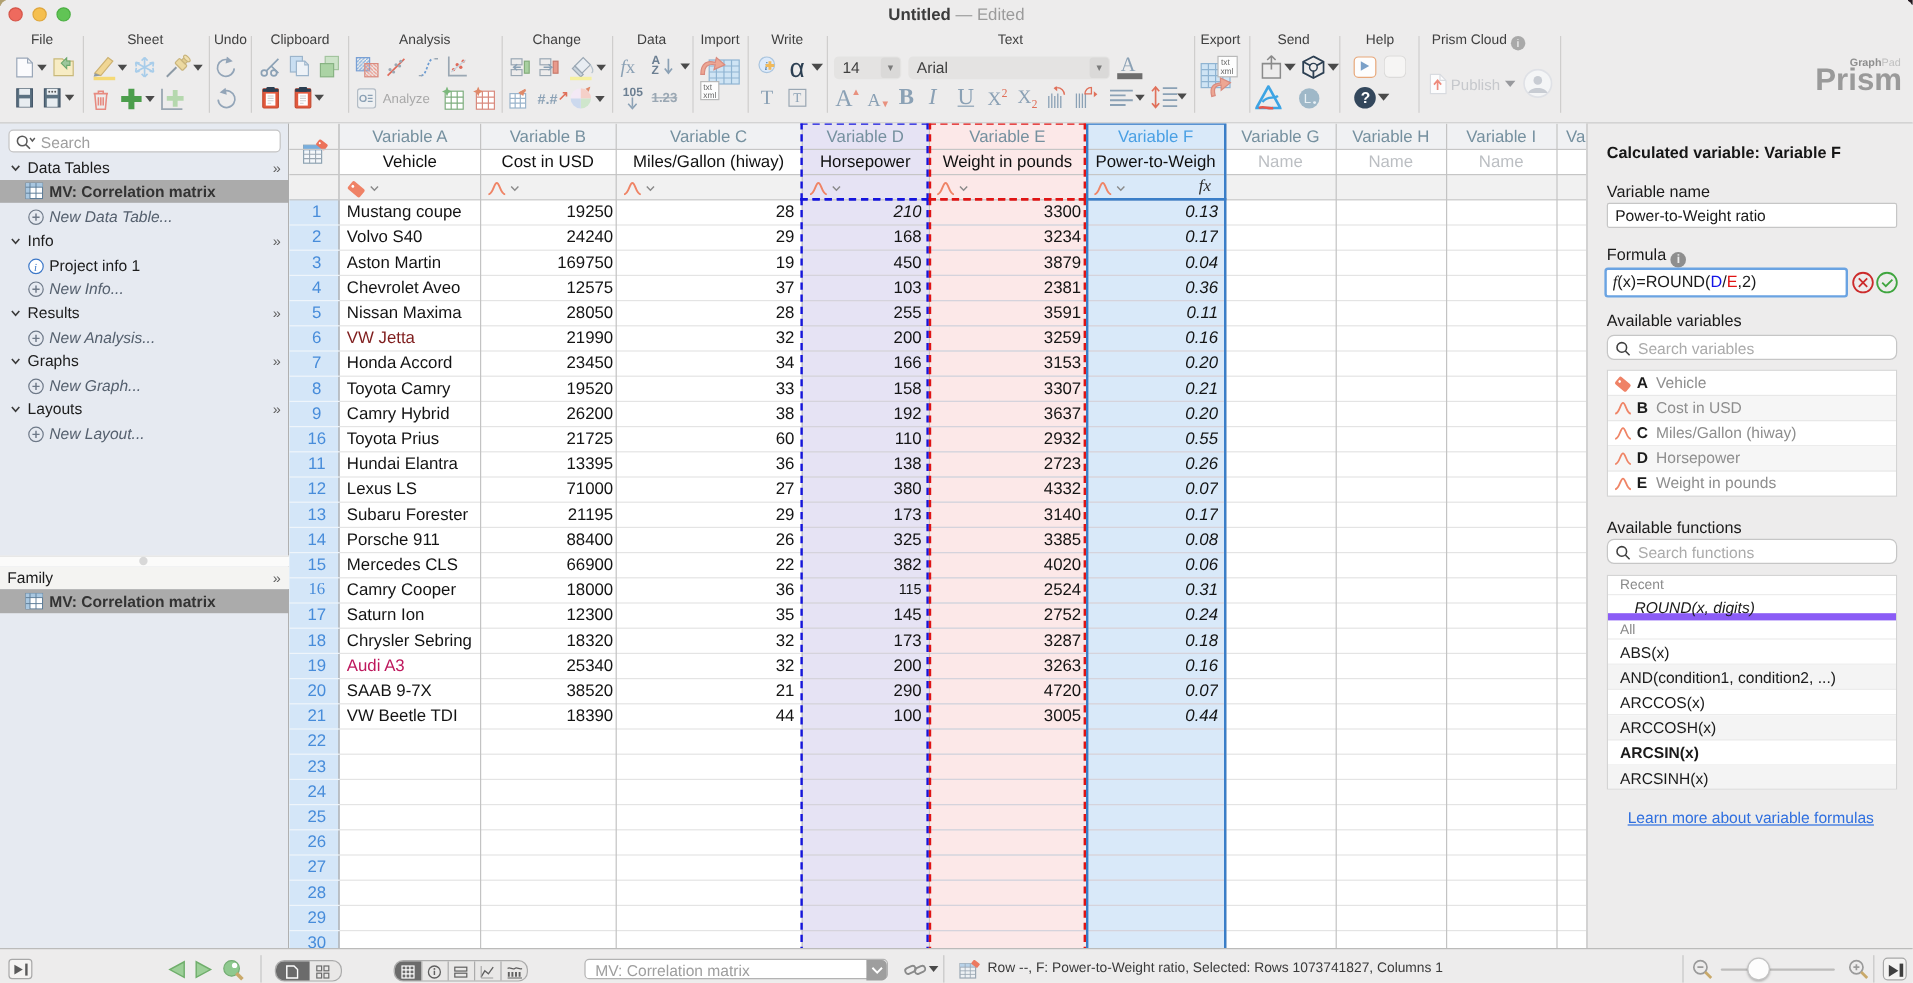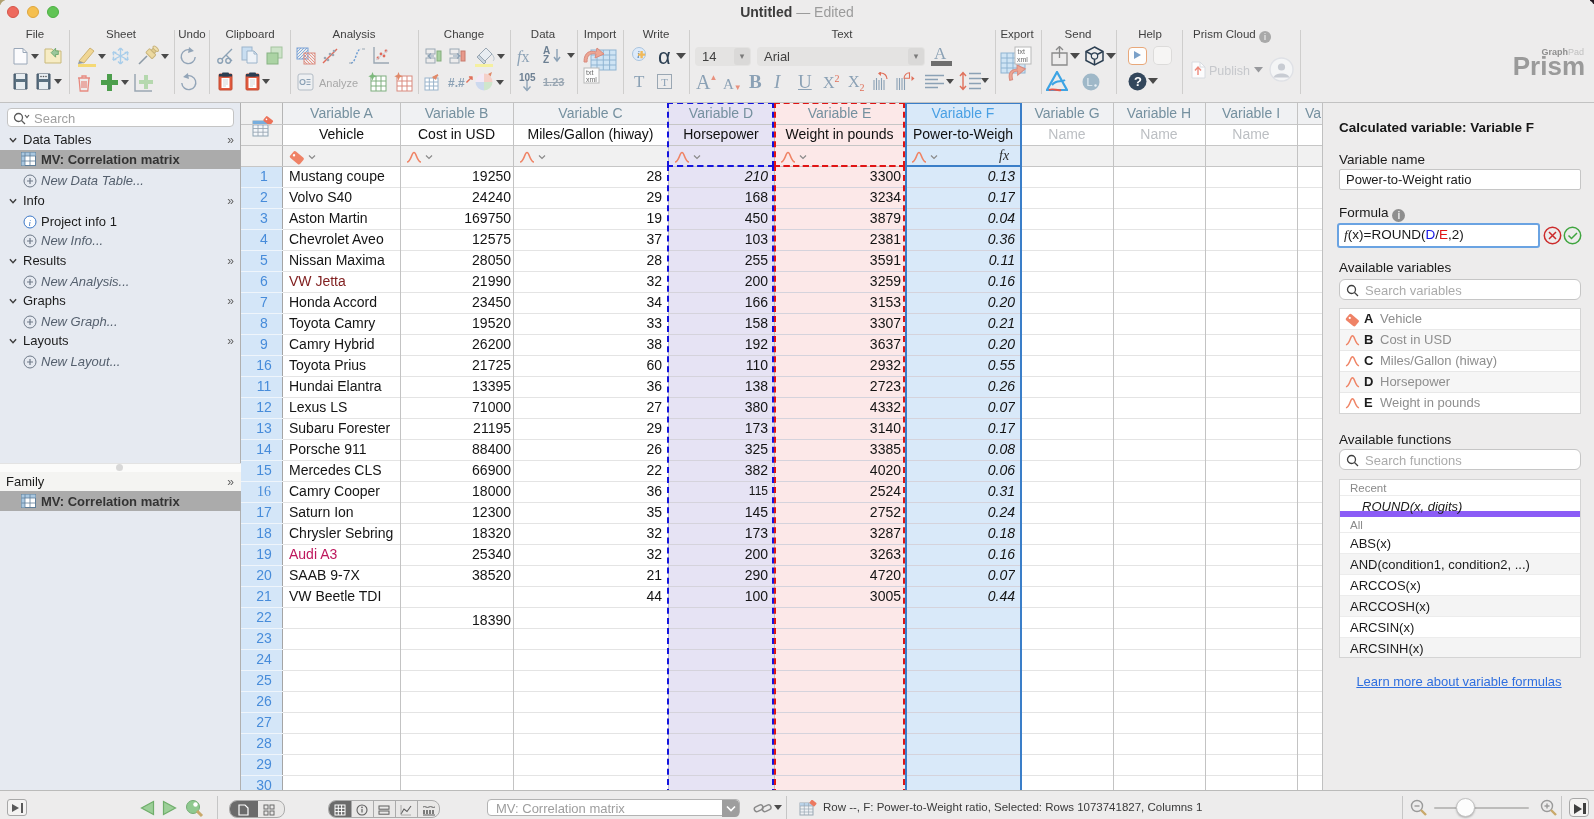--- a/index.html
+++ b/index.html
@@ -817,21 +817,21 @@
 <div class="cell num" style="left:664px;top:441px;width:110px;height:21px;line-height:21px;font-size:14px;color:#141414;font-style:italic;">0.16</div>
 <div class="cell ctr" style="left:2px;top:462px;width:42px;height:21px;line-height:21px;font-size:14px;color:#478cda;">20</div>
 <div class="cell" style="left:48px;top:462px;width:105px;height:21px;line-height:21px;font-size:14px;color:#141414;">SAAB 9-7X</div>
 <div class="cell num" style="left:159px;top:462px;width:111px;height:21px;line-height:21px;font-size:14px;color:#141414;">38520</div>
 <div class="cell num" style="left:272px;top:462px;width:149px;height:21px;line-height:21px;font-size:14px;color:#141414;">21</div>
 <div class="cell num" style="left:427px;top:462px;width:100px;height:21px;line-height:21px;font-size:14px;color:#141414;">290</div>
 <div class="cell num" style="left:533px;top:462px;width:127px;height:21px;line-height:21px;font-size:14px;color:#141414;">4720</div>
 <div class="cell num" style="left:664px;top:462px;width:110px;height:21px;line-height:21px;font-size:14px;color:#141414;font-style:italic;">0.07</div>
 <div class="cell ctr" style="left:2px;top:483px;width:42px;height:21px;line-height:21px;font-size:14px;color:#478cda;">21</div>
 <div class="cell" style="left:48px;top:483px;width:105px;height:21px;line-height:21px;font-size:14px;color:#141414;">VW Beetle TDI</div>
-<div class="cell num" style="left:159px;top:483px;width:111px;height:21px;line-height:21px;font-size:14px;color:#141414;margin-top:24px;">18390</div>
+<div class="cell num" style="left:159px;top:483px;width:111px;height:21px;line-height:21px;font-size:14px;color:#141414;">18390</div>
 <div class="cell num" style="left:272px;top:483px;width:149px;height:21px;line-height:21px;font-size:14px;color:#141414;">44</div>
 <div class="cell num" style="left:427px;top:483px;width:100px;height:21px;line-height:21px;font-size:14px;color:#141414;">100</div>
 <div class="cell num" style="left:533px;top:483px;width:127px;height:21px;line-height:21px;font-size:14px;color:#141414;">3005</div>
 <div class="cell num" style="left:664px;top:483px;width:110px;height:21px;line-height:21px;font-size:14px;color:#141414;font-style:italic;">0.44</div>
 <div class="cell ctr" style="left:2px;top:504px;width:42px;height:21px;line-height:21px;font-size:14px;color:#478cda;">22</div>
 <div class="cell ctr" style="left:2px;top:525px;width:42px;height:21px;line-height:21px;font-size:14px;color:#478cda;">23</div>
 <div class="cell ctr" style="left:2px;top:546px;width:42px;height:21px;line-height:21px;font-size:14px;color:#478cda;">24</div>
 <div class="cell ctr" style="left:2px;top:567px;width:42px;height:21px;line-height:21px;font-size:14px;color:#478cda;">25</div>
 <div class="cell ctr" style="left:2px;top:588px;width:42px;height:21px;line-height:21px;font-size:14px;color:#478cda;">26</div>
 <div class="cell ctr" style="left:2px;top:609px;width:42px;height:21px;line-height:21px;font-size:14px;color:#478cda;">27</div>
@@ -916,21 +916,21 @@
 <span style="position:absolute;left:25px;top:2px;font-size:13px;color:#ababab;line-height:17px;">Search functions</span>
     </div>
 <div class="abs" style="left:16px;top:376px;width:242px;height:179px;background:#fff;border:1px solid #d4d4d4;font-size:13px;overflow:hidden;">
 <div style="height:16px;line-height:17px;padding-left:10px;font-size:11.5px;color:#8a8a8a;border-bottom:1px solid #ececec;">Recent</div>
 <div style="height:21px;line-height:21px;padding-left:22px;border-bottom:6px solid #8b5cf6;font-style:italic;">ROUND(x, digits)</div>
 <div style="height:16px;line-height:17px;padding-left:10px;font-size:11.5px;color:#8a8a8a;border-bottom:1px solid #ececec;">All</div>
 <div style="height:21px;line-height:21px;padding-left:10px;border-bottom:1px solid #ececec;">ABS(x)</div>
 <div style="height:21px;line-height:21px;padding-left:10px;border-bottom:1px solid #ececec;background:#f4f4f4;">AND(condition1, condition2, ...)</div>
 <div style="height:21px;line-height:21px;padding-left:10px;border-bottom:1px solid #ececec;">ARCCOS(x)</div>
 <div style="height:21px;line-height:21px;padding-left:10px;border-bottom:1px solid #ececec;background:#f4f4f4;">ARCCOSH(x)</div>
-<div style="height:21px;line-height:21px;padding-left:10px;border-bottom:1px solid #ececec;">ARCSIN(x)</div>
+<div style="height:21px;line-height:21px;padding-left:10px;border-bottom:1px solid #ececec;font-weight:bold;">ARCSIN(x)</div>
 <div style="height:21px;line-height:21px;padding-left:10px;background:#f4f4f4;">ARCSINH(x)</div>
 </div>
 <div class="abs" style="left:0;top:571px;width:272px;text-align:center;font-size:13px;color:#2f6fdf;"><span style="text-decoration:underline;">Learn more about variable formulas</span></div>
 </div>
 <div id="statusbar">
 <div class="abs" style="left:7px;top:8px;width:20px;height:17px;border:1px solid #a8a8a8;border-radius:3px;background:#f4f3f2;">
       <span style="position:absolute;left:4px;top:3.5px;width:0;height:0;border-left:7px solid #5a5a5a;border-top:4.5px solid transparent;border-bottom:4.5px solid transparent;"></span>
       <span style="position:absolute;left:12.5px;top:3px;width:2px;height:10px;background:#5a5a5a;"></span>
     </div>
 <svg class="abs" style="left:140px;top:9px;" width="15" height="16" viewBox="0 0 15 16">

